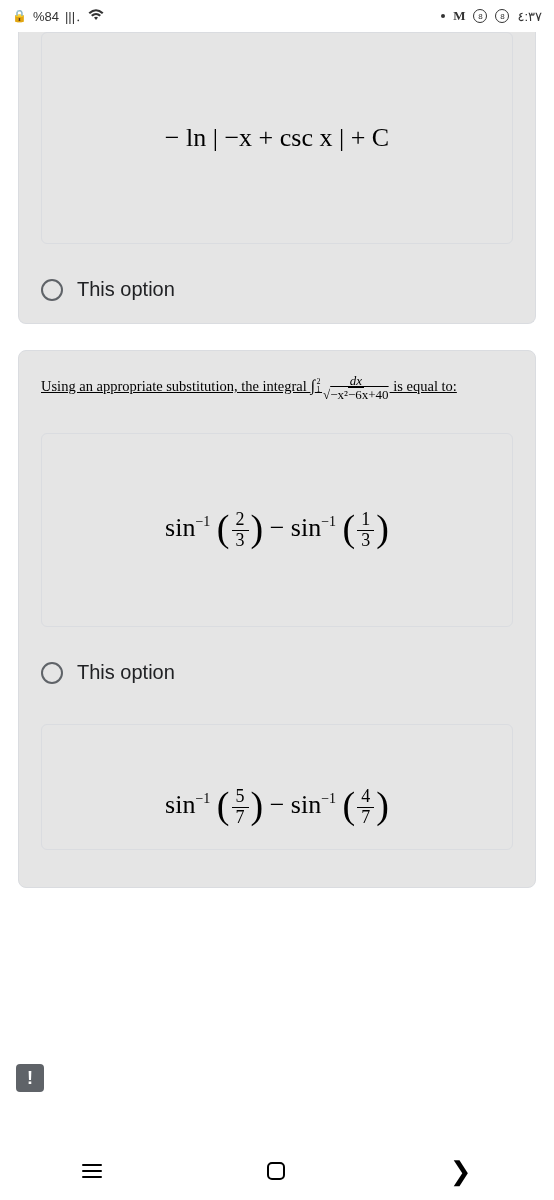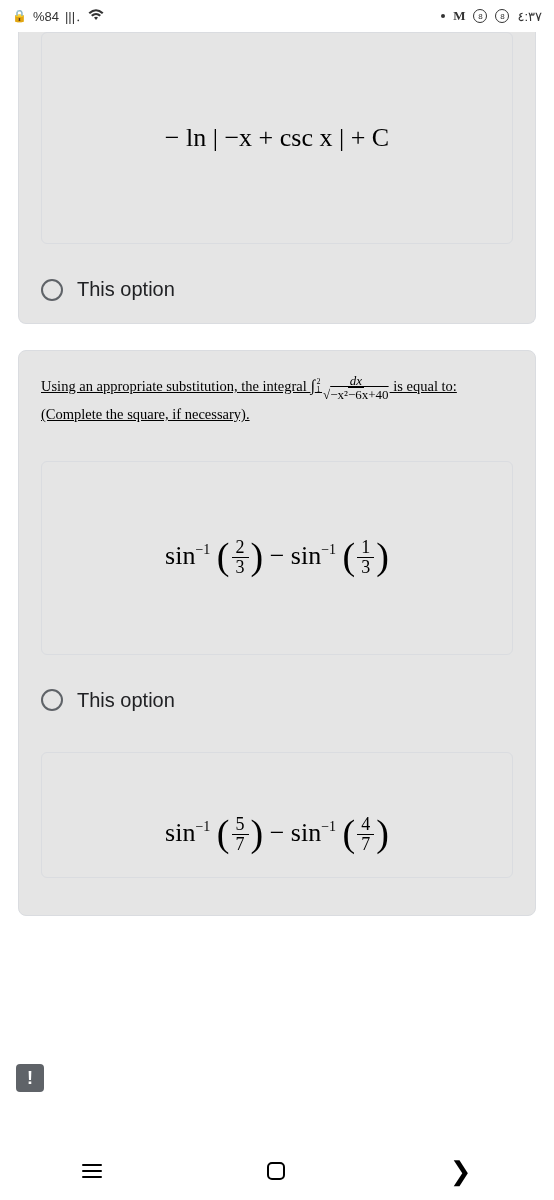--- a/index.html
+++ b/index.html
@@ -123,21 +123,20 @@
       <span>This option</span>
     </div>
   </div>
 
   <div class="card">
     <div class="q-body">
       <span>Using an appropriate substitution, the integral </span><span class="intg">∫<span class="lim lo">1</span><span class="lim hi">2</span></span>&nbsp;&nbsp;<span class="ifrac">
           <span class="in">dx</span>
           <span class="id">√<span class="sqrt">−x²−6x+40</span></span>
         </span><span> is equal to:</span><br>
-      <span>(Complete the square, if necessary).</span>
     </div>
 
     <div class="eq-box tall">
       <span class="eq-text">
         sin<span class="sup">−1</span> <span class="paren">(</span><span class="frac">
             <span class="n">2</span>
             <span class="d">3</span>
           </span><span class="paren">)</span> − sin<span class="sup">−1</span> <span class="paren">(</span><span class="frac">
             <span class="n">1</span>
             <span class="d">3</span>

